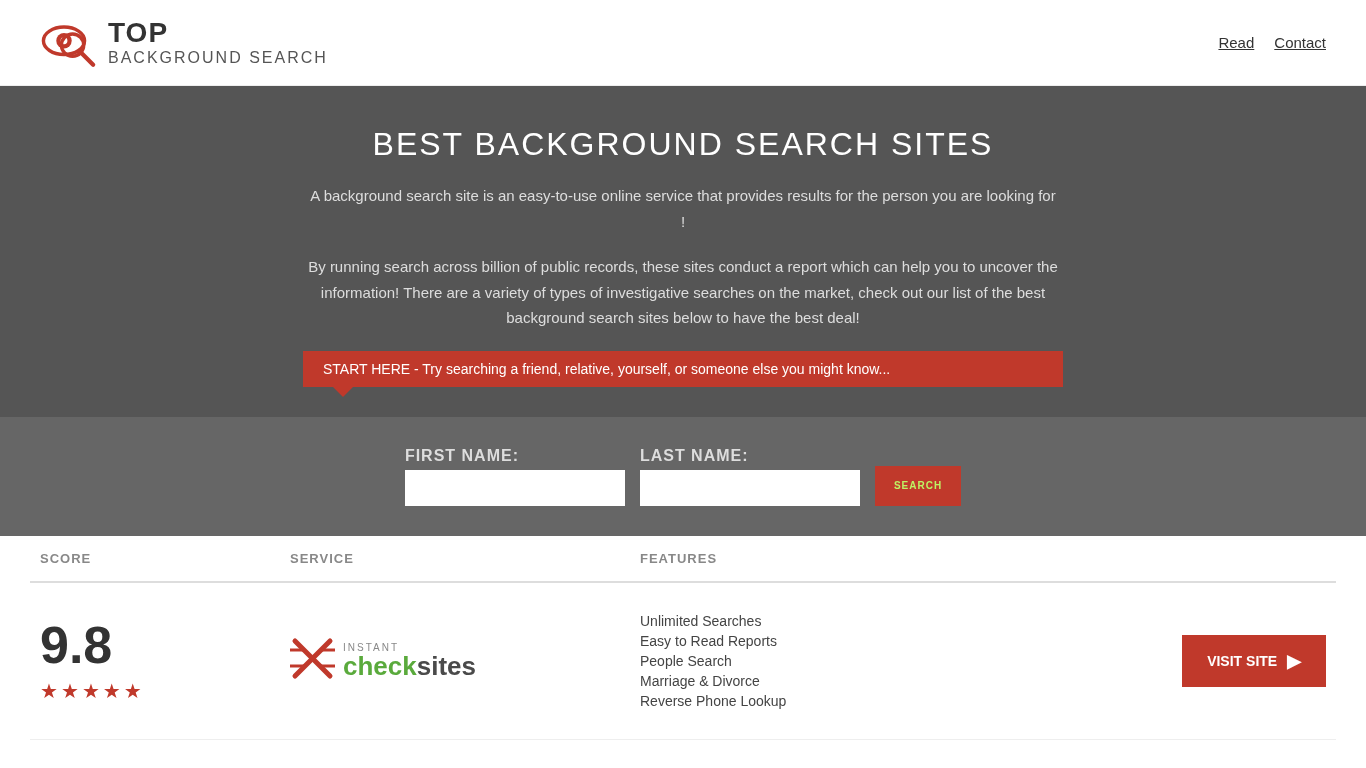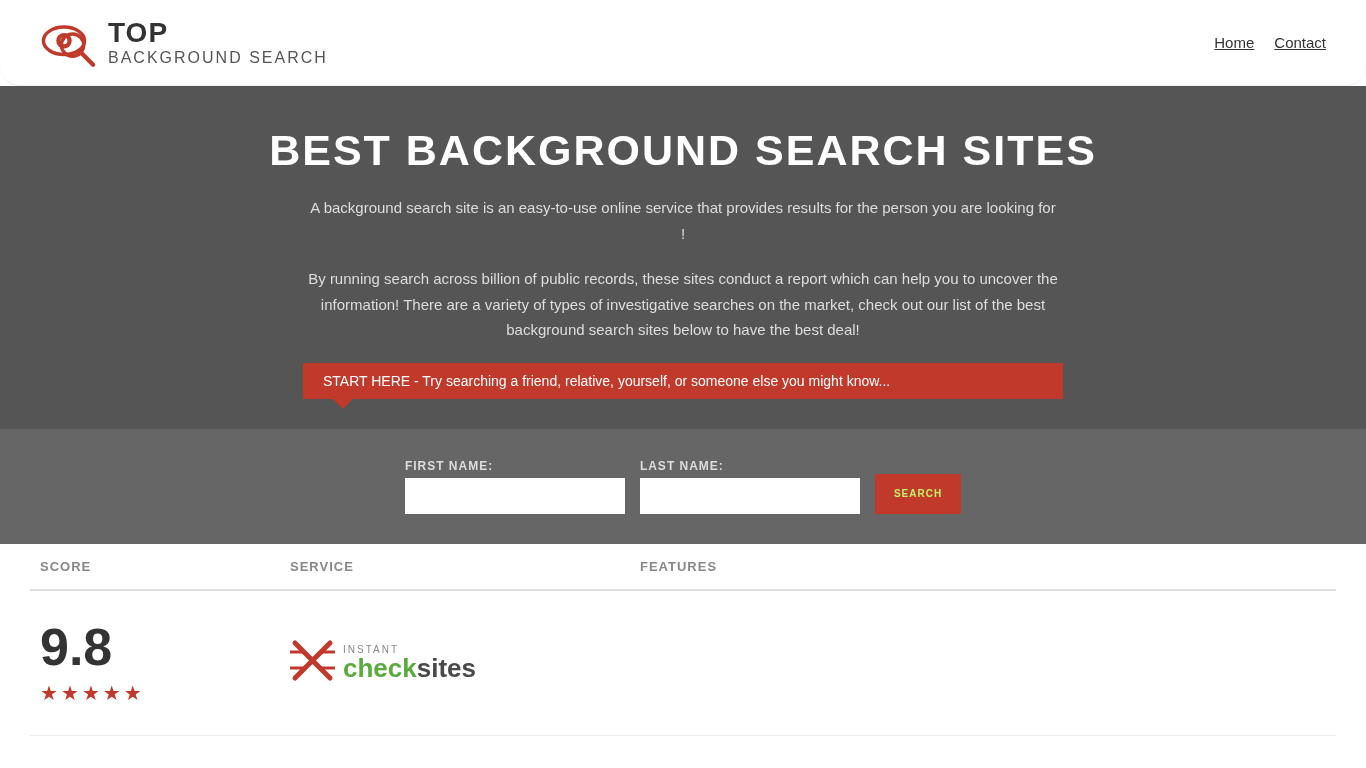--- a/index.html
+++ b/index.html
@@ -6,21 +6,20 @@
     body { font-family: Arial, sans-serif; background: #fff; color: #333; }
 
     
     .header {
       display: flex;
       align-items: center;
       justify-content: space-between;
       padding: 15px 40px;
       background: #fff;
       border-bottom: 1px solid #eee;
-      border-radius: 20px;
     }
     .logo-area {
       display: flex;
       align-items: center;
       gap: 8px;
     }
     .logo-icon {
       width: 60px;
       height: 55px;
     }
@@ -51,22 +50,22 @@
     }
 
     
     .hero {
       background: #555;
       padding: 40px 20px 30px;
       text-align: center;
       color: #fff;
     }
     .hero h1 {
-      font-size: 43px;
-      font-weight: bold;
+      font-size: 32px;
+      font-weight: normal;
       letter-spacing: 2px;
       margin-bottom: 20px;
       color: #fff;
     }
     .hero p {
       font-size: 15px;
       line-height: 1.7;
       max-width: 750px;
       margin: 0 auto 20px;
       color: #ddd;
@@ -106,21 +105,21 @@
       align-items: flex-end;
       justify-content: center;
       gap: 15px;
     }
     .form-group {
       display: flex;
       flex-direction: column;
       gap: 5px;
     }
     .form-group label {
-      font-size: 12px;
+      font-size: 16px;
       color: #ddd;
       font-weight: bold;
       letter-spacing: 1px;
     }
     .form-group input {
       width: 220px;
       padding: 10px 12px;
       font-size: 14px;
       border: none;
       background: #fff;
@@ -242,21 +241,21 @@
 
       <line x1="46" y1="40" x2="62" y2="56" stroke="#c0392b" stroke-width="5" stroke-linecap="round"></line>
       <circle cx="38" cy="33" r="13" fill="none" stroke="#c0392b" stroke-width="4"></circle>
     </svg>
     <div class="logo-text">
       <span class="logo-top">TOP</span>
       <span class="logo-bottom">BACKGROUND SEARCH</span>
     </div>
   </div>
   <nav class="nav-links">
-    <a href="#">Home</a>
+    <a href="#">Read</a>
     <a href="#">Contact</a>
   </nav>
 </header>
 
 <section class="hero">
   <h1>BEST BACKGROUND SEARCH SITES</h1>
   <p>A background search site is an easy-to-use online service that provides results  for the person you are looking for !</p>
   <p>By  running  search across billion of public records, these sites conduct  a report which can help you to uncover the information! There are a variety of types of investigative searches on the market, check out our  list of the best background search sites below to have the best deal!</p>
 
   <div class="search-banner">
@@ -314,20 +313,33 @@
         </div>
         <div>
           <div style="font-size:10px; color:#888; letter-spacing:2px; text-transform:uppercase;">instant</div>
           <div style="font-size:26px; font-weight:bold; color:#4a4a4a; line-height:1;">
             <span style="color:#5aaa3c;">check</span><span>sites</span>
           </div>
         </div>
       </div>
     </div>
 
+    <div class="features-area">
+      <div class="features-list">
+        <span>Unlimited Searches</span>
+        <span>Easy to Read Reports</span>
+        <span>People Search</span>
+        <span>Marriage &amp; Divorce</span>
+        <span>Reverse Phone Lookup</span>
+      </div>
+      <button class="visit-btn">
+        <span>VISIT SITE</span>
+        <span class="visit-arrow">▶</span>
+      </button>
+    </div>
   </div>
 
   <div class="table-row">
     
 
     
 
     
   </div>
 

